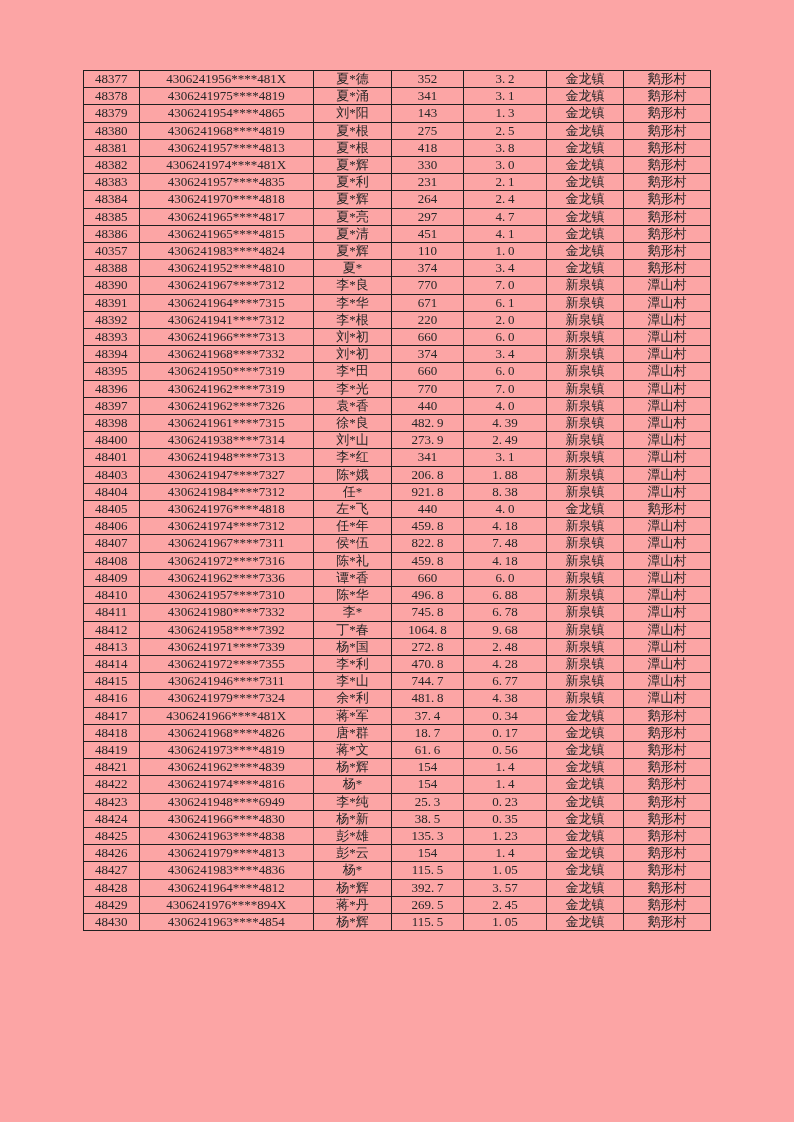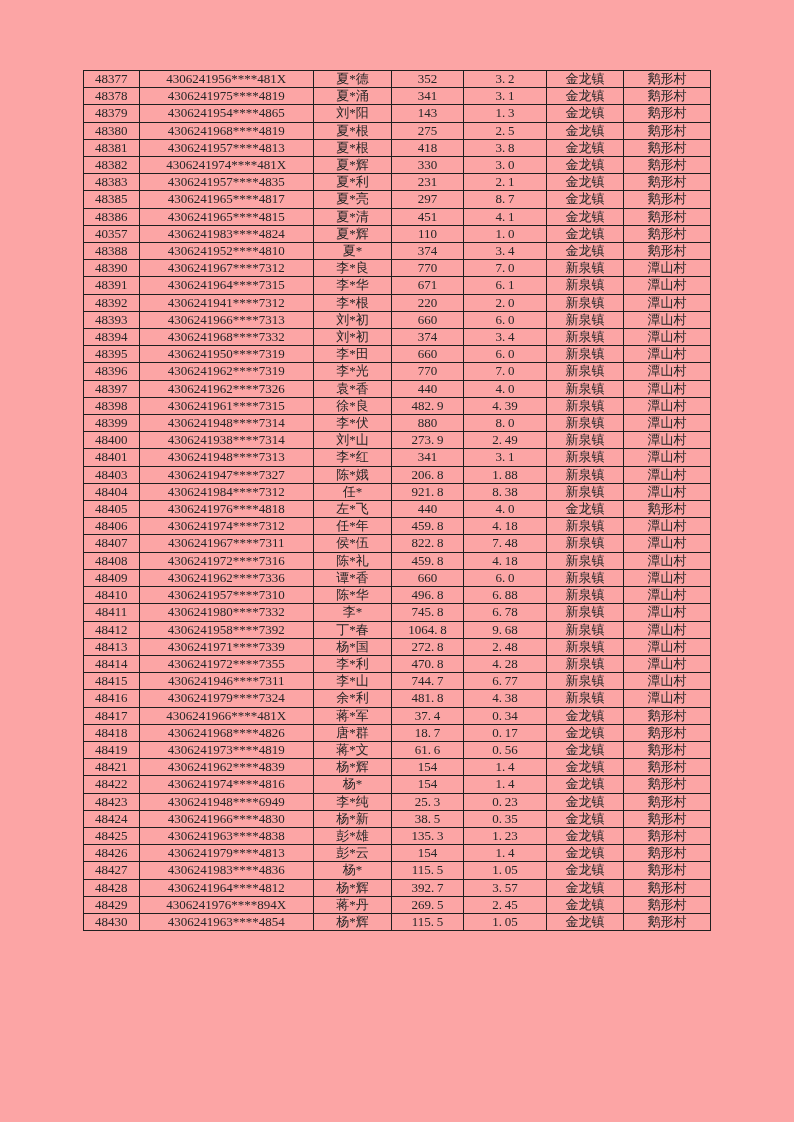--- a/index.html
+++ b/index.html
@@ -117,25 +117,34 @@
         <tr>
           <td>48383</td>
           <td>4306241957****4835</td>
           <td>夏*利</td>
           <td>231</td>
           <td>2. 1</td>
           <td>金龙镇</td>
           <td>鹅形村</td>
         </tr>
         <tr>
+          <td>48384</td>
+          <td>4306241970****4818</td>
+          <td>夏*辉</td>
+          <td>264</td>
+          <td>2. 4</td>
+          <td>金龙镇</td>
+          <td>鹅形村</td>
+        </tr>
+        <tr>
           <td>48385</td>
           <td>4306241965****4817</td>
           <td>夏*亮</td>
           <td>297</td>
-          <td>8. 7</td>
+          <td>4. 7</td>
           <td>金龙镇</td>
           <td>鹅形村</td>
         </tr>
         <tr>
           <td>48386</td>
           <td>4306241965****4815</td>
           <td>夏*清</td>
           <td>451</td>
           <td>4. 1</td>
           <td>金龙镇</td>
@@ -234,29 +243,20 @@
         <tr>
           <td>48398</td>
           <td>4306241961****7315</td>
           <td>徐*良</td>
           <td>482. 9</td>
           <td>4. 39</td>
           <td>新泉镇</td>
           <td>潭山村</td>
         </tr>
         <tr>
-          <td>48399</td>
-          <td>4306241948****7314</td>
-          <td>李*伏</td>
-          <td>880</td>
-          <td>8. 0</td>
-          <td>新泉镇</td>
-          <td>潭山村</td>
-        </tr>
-        <tr>
           <td>48400</td>
           <td>4306241938****7314</td>
           <td>刘*山</td>
           <td>273. 9</td>
           <td>2. 49</td>
           <td>新泉镇</td>
           <td>潭山村</td>
         </tr>
         <tr>
           <td>48401</td>

